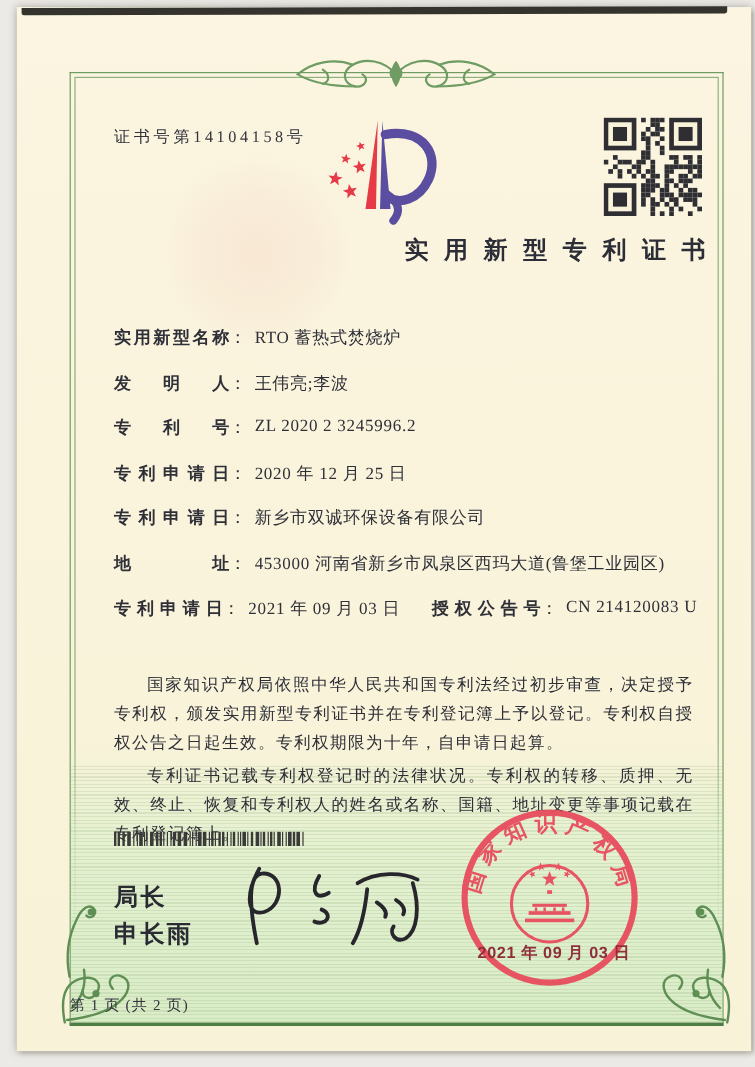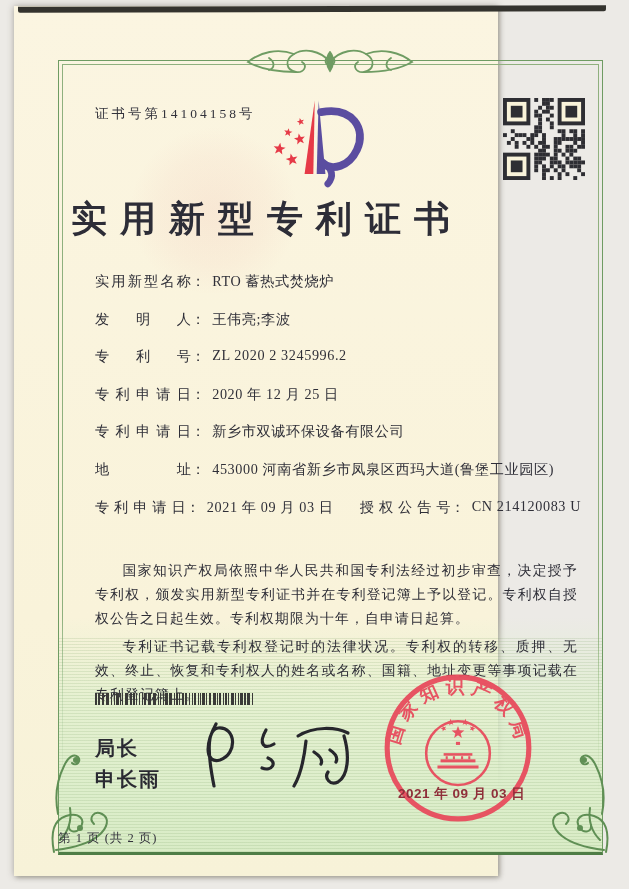--- a/index.html
+++ b/index.html
@@ -1,21 +1,21 @@
 <!DOCTYPE html>
 <html><head>
 <meta charset="utf-8">
 <style>
   html,body{margin:0;padding:0;}
   body{
     width:629px;height:889px;background:#eceae6;overflow:hidden;
     font-family:"Liberation Serif","DejaVu Serif",serif;
   }
   .paper{
-    position:relative;width:484px;height:870px;margin:6px 7px 13px 14px;
+    position:relative;width:612px;height:870px;margin:6px 7px 13px 14px;
     background:linear-gradient(180deg,#fbf5e1 0%,#f9f3da 70%,#f7f2d8 100%);
     box-shadow:0 0 7px rgba(60,55,40,.35), 2px 2px 4px rgba(60,55,40,.25);
   }
   .scan-edge{
     position:absolute;left:4px;top:0;width:588px;height:6px;background:#34332e;
     border-radius:0 0 2px 2px;transform:rotate(-.15deg);
   }
   .smudge{
     position:absolute;left:115px;top:120px;width:170px;height:170px;pointer-events:none;
     background:radial-gradient(circle,rgba(228,120,120,.10) 0%,rgba(228,120,120,.05) 45%,transparent 70%);
@@ -29,26 +29,26 @@
     position:absolute;left:0;right:0;bottom:0;height:235px;
     background:linear-gradient(180deg,rgba(223,240,206,0) 0%,rgba(223,240,206,.75) 35%,#ddeecb 75%,#d9ecc6 100%);
   }
   .green-lines{
     position:absolute;left:0;right:0;bottom:0;height:215px;opacity:.45;
     background:repeating-linear-gradient(0deg,rgba(110,150,88,.35) 0 1px,transparent 1px 3px);
   }
   .abs{position:absolute;}
   .cert-no{left:81px;top:99px;font-size:13.5px;letter-spacing:3px;color:#33333c;}
   .title{
-    left:44px;top:189px;width:543px;text-align:left;font-size:36px;font-weight:bold;
+    left:44px;top:189px;width:543px;text-align:right;font-size:20px;font-weight:bold;
     letter-spacing:13px;text-indent:13px;color:#2d2d37;
   }
   .fields{left:81px;top:266px;width:486px;color:#2f2f38;font-size:14.2px;}
   .frow{height:37.6px;display:flex;align-items:flex-start;white-space:nowrap;}
-  .f-label{display:inline-block;width:96px;text-align:justify;text-align-last:justify;}
+  .f-label{display:inline-block;width:96px;text-align:justify;text-align-last:justify;font-weight:bold;}
   .f-colon{display:inline-block;margin-right:7px;}
   .f-value{letter-spacing:.6px;}
   .f-value-fixed{display:inline-block;width:162px;letter-spacing:.6px;}
   .paras{left:81px;top:553px;width:483px;font-size:13.8px;line-height:24.2px;
     text-align:justify;color:#2e2e37;}
   .paras p{margin:0 0 3px 0;text-indent:2em;letter-spacing:1.2px;}
   .director{left:81px;top:727px;font-size:20px;line-height:31px;color:#2a2a32;
     font-family:"Liberation Sans","DejaVu Sans",sans-serif;font-weight:700;letter-spacing:2px;}
   .seal-date{left:384px;top:779px;width:150px;font-size:13.5px;font-weight:bold;
     color:#8f2f3a;letter-spacing:.5px;font-family:"Liberation Sans","DejaVu Sans",sans-serif;}

